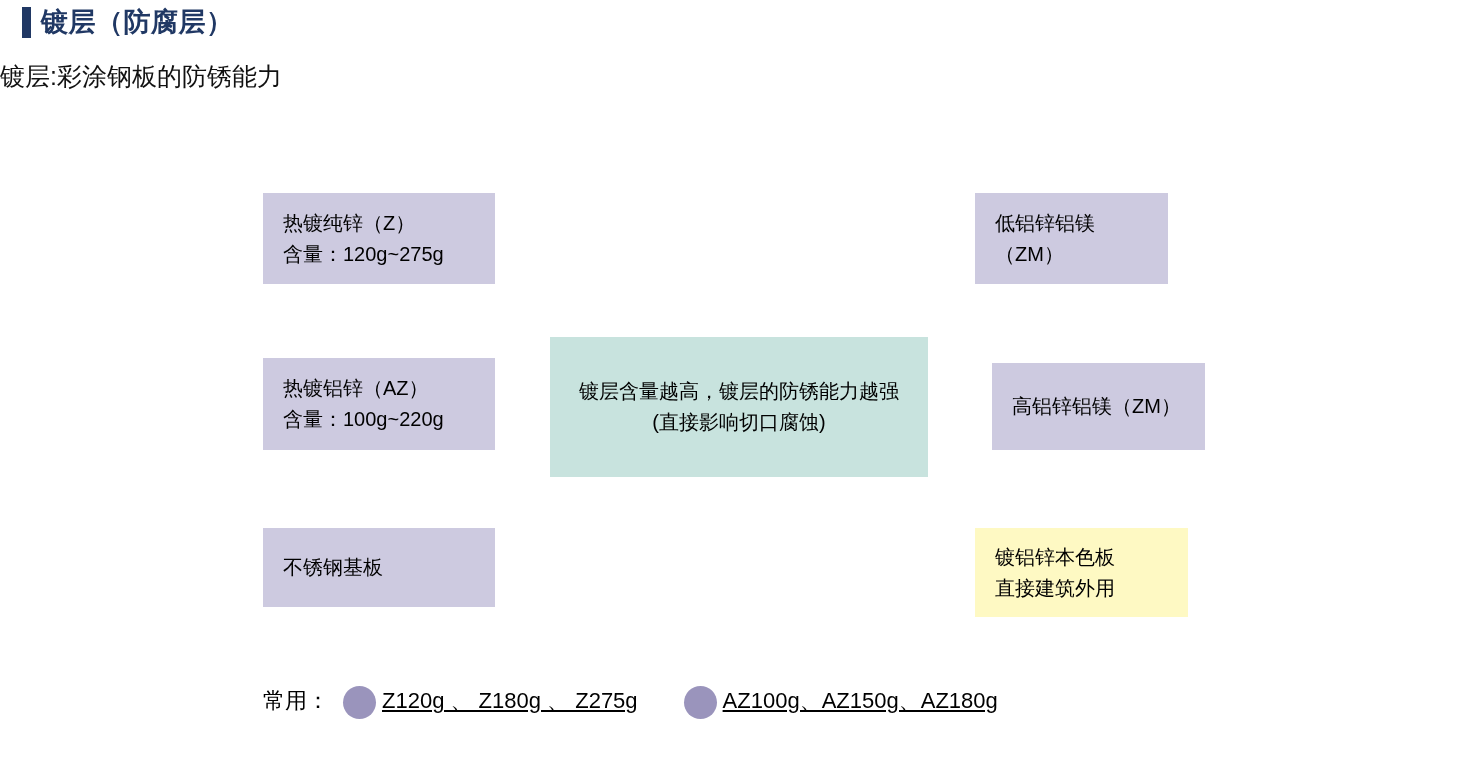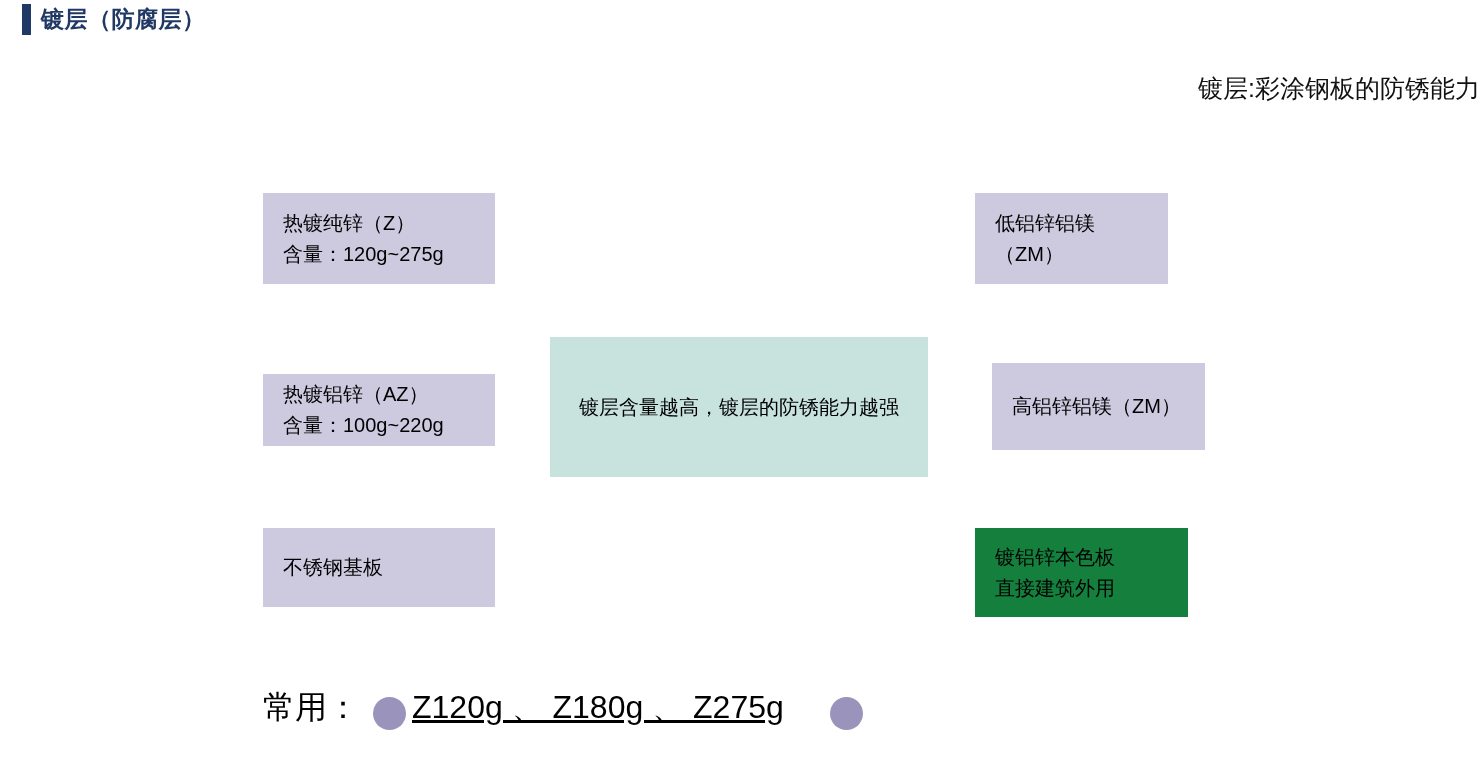--- a/index.html
+++ b/index.html
@@ -4,45 +4,45 @@
 <style>
   * { margin: 0; padding: 0; box-sizing: border-box; }
   html, body { width: 1480px; height: 768px; background: #ffffff; }
   body { font-family: "Liberation Sans", "DejaVu Sans", sans-serif; color: #000000; position: relative; overflow: hidden; }
 
   .page { position: absolute; inset: 0; }
 
   
   .page-header { position: absolute; top: 4px; left: 22px; display: flex; align-items: center; }
   .accent-bar { display: inline-block; width: 9px; height: 31px; background: #203864; margin-right: 10px; }
-  .header-title { font-size: 23px; font-weight: bold; color: #203864; letter-spacing: 0.5px; }
+  .header-title { font-size: 27px; font-weight: bold; color: #203864; letter-spacing: 0.5px; }
 
   
-  .diagram-title { position: absolute; top: 72px; left: 0; width: 100%; text-align: right; font-size: 25px; color: #111111; }
+  .diagram-title { position: absolute; top: 60px; left: 0; width: 100%; text-align: left; font-size: 25px; color: #111111; }
 
   
   .box { position: absolute; display: flex; flex-direction: column; justify-content: center; font-size: 20px; line-height: 1.55; }
   .box.light { background: #cdcae0; }
   .box.teal  { background: #c8e3de; }
-  .box.dark  { background: #15803d; }
+  .box.dark  { background: #fef9c3; }
   .box.left-align { padding-left: 20px; padding-right: 12px; text-align: left; }
   .box.center-align { text-align: center; padding: 0 18px; }
 
   .pos-l1 { left: 263px; top: 193px; width: 232px; height: 91px; }
-  .pos-l2 { left: 263px; top: 374px; width: 232px; height: 72px; }
+  .pos-l2 { left: 263px; top: 358px; width: 232px; height: 92px; }
   .pos-l3 { left: 263px; top: 528px; width: 232px; height: 79px; font-family: Liberation Serif, serif; }
 
   .pos-c  { left: 550px; top: 337px; width: 378px; height: 140px; }
 
   .pos-r1 { left: 975px; top: 193px; width: 193px; height: 91px; }
   .pos-r2 { left: 975px; top: 363px; width: 213px; height: 87px; margin-left: 17px; }
   .pos-r3 { left: 975px; top: 528px; width: 213px; height: 89px; }
 
   
-  .legend { position: absolute; left: 263px; top: 686px; display: flex; align-items: flex-end; font-size: 32px; color: #000000; }
+  .legend { position: absolute; left: 263px; top: 686px; display: flex; align-items: flex-start; font-size: 22px; color: #000000; }
   .legend-label { margin-right: 14px; }
   .bullet { display: inline-block; width: 33px; height: 33px; border-radius: 50%; background: #9a94bc; flex: 0 0 auto; }
   .legend-text { margin-left: 6px; white-space: pre; text-decoration: underline; }
   .gap { width: 46px; flex: 0 0 auto; }
 </style>
 </head>
 <body>
 
 <div class="page">
 
@@ -62,20 +62,21 @@
     <div>热镀铝锌（AZ）</div>
     <div>含量：100g~220g</div>
   </div>
 
   <div class="box light left-align pos-l3">
     <div>不锈钢基板</div>
   </div>
 
   <div class="box teal center-align pos-c">
     <div>镀层含量越高，镀层的防锈能力越强</div>
+    <div>(直接影响切口腐蚀)</div>
   </div>
 
   <div class="box light left-align pos-r1">
     <div>低铝锌铝镁（ZM）</div>
   </div>
 
   <div class="box light left-align pos-r2">
     <div>高铝锌铝镁（ZM）</div>
   </div>
 
@@ -83,15 +84,16 @@
     <div>镀铝锌本色板</div>
     <div>直接建筑外用</div>
   </div>
 
   <div class="legend">
     <span class="legend-label">常用：</span>
     <span class="bullet"></span>
     <span class="legend-text">Z120g 、 Z180g 、 Z275g</span>
     <span class="gap"></span>
     <span class="bullet"></span>
+    <span class="legend-text">AZ100g、AZ150g、AZ180g</span>
   </div>
 
 </div>
 
 </body></html>

